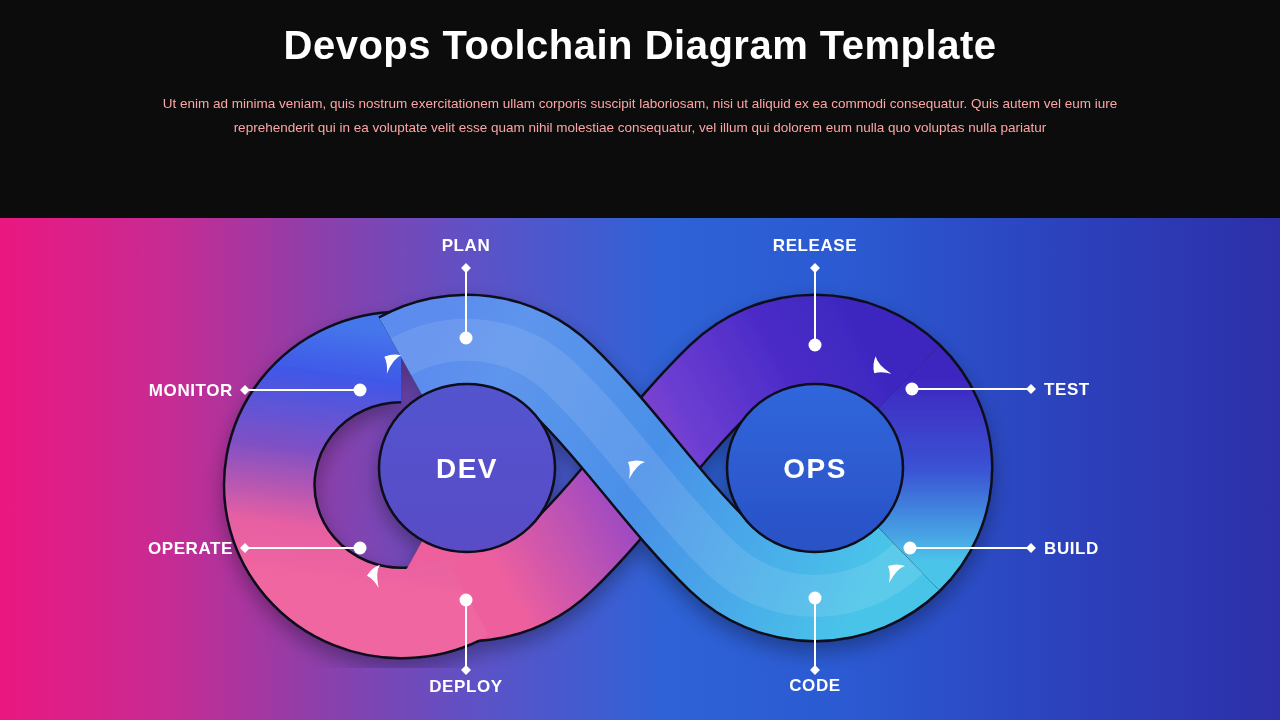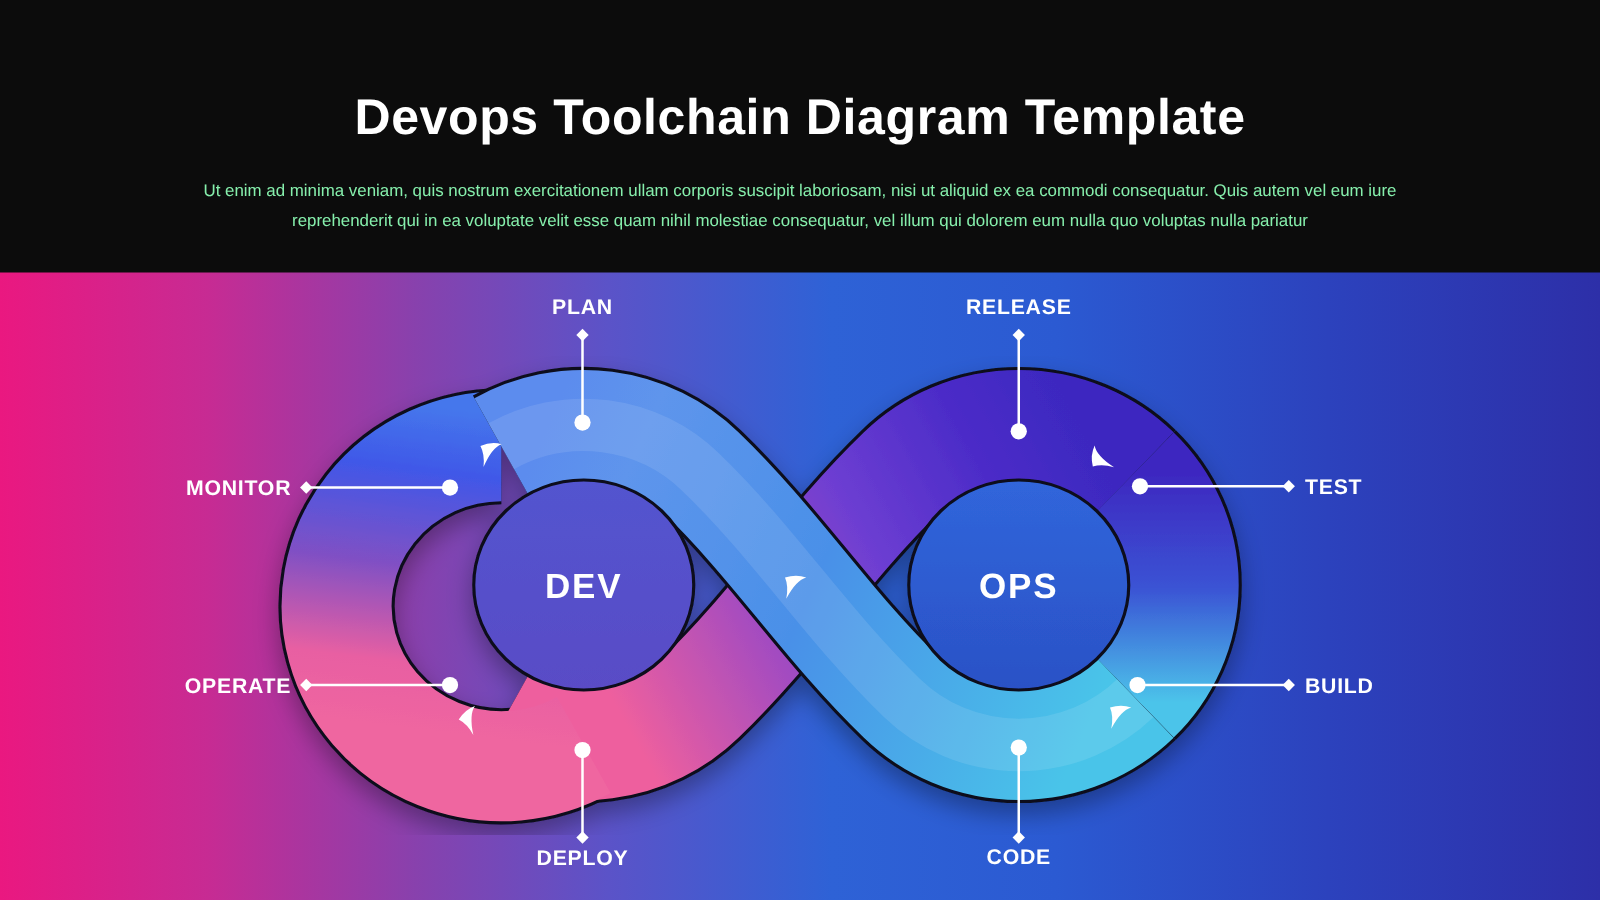--- a/index.html
+++ b/index.html
@@ -15,31 +15,31 @@
       #2e62d6 52%, #2b5ad2 66%, #2c42bd 83%, #2d2fa8 100%);
   }
 
   .header {
     position: absolute;
     top: 0; left: 0;
     width: 1280px;
     height: 218px;
     background: #0c0c0c;
     text-align: center;
-    padding-top: 72px;
+    padding-top: 23px;
   }
   .header h1 {
     color: #ffffff;
     font-size: 40px;
     font-weight: bold;
     letter-spacing: 0.5px;
   }
   .header .subtitle {
     margin-top: 24px;
-    color: #86efac;
+    color: #fca5a5;
     font-size: 13.5px;
     line-height: 24px;
     font-weight: normal;
   }
 
   .diagram {
     position: absolute;
     top: 218px;
     left: 0;
     width: 1280px;

